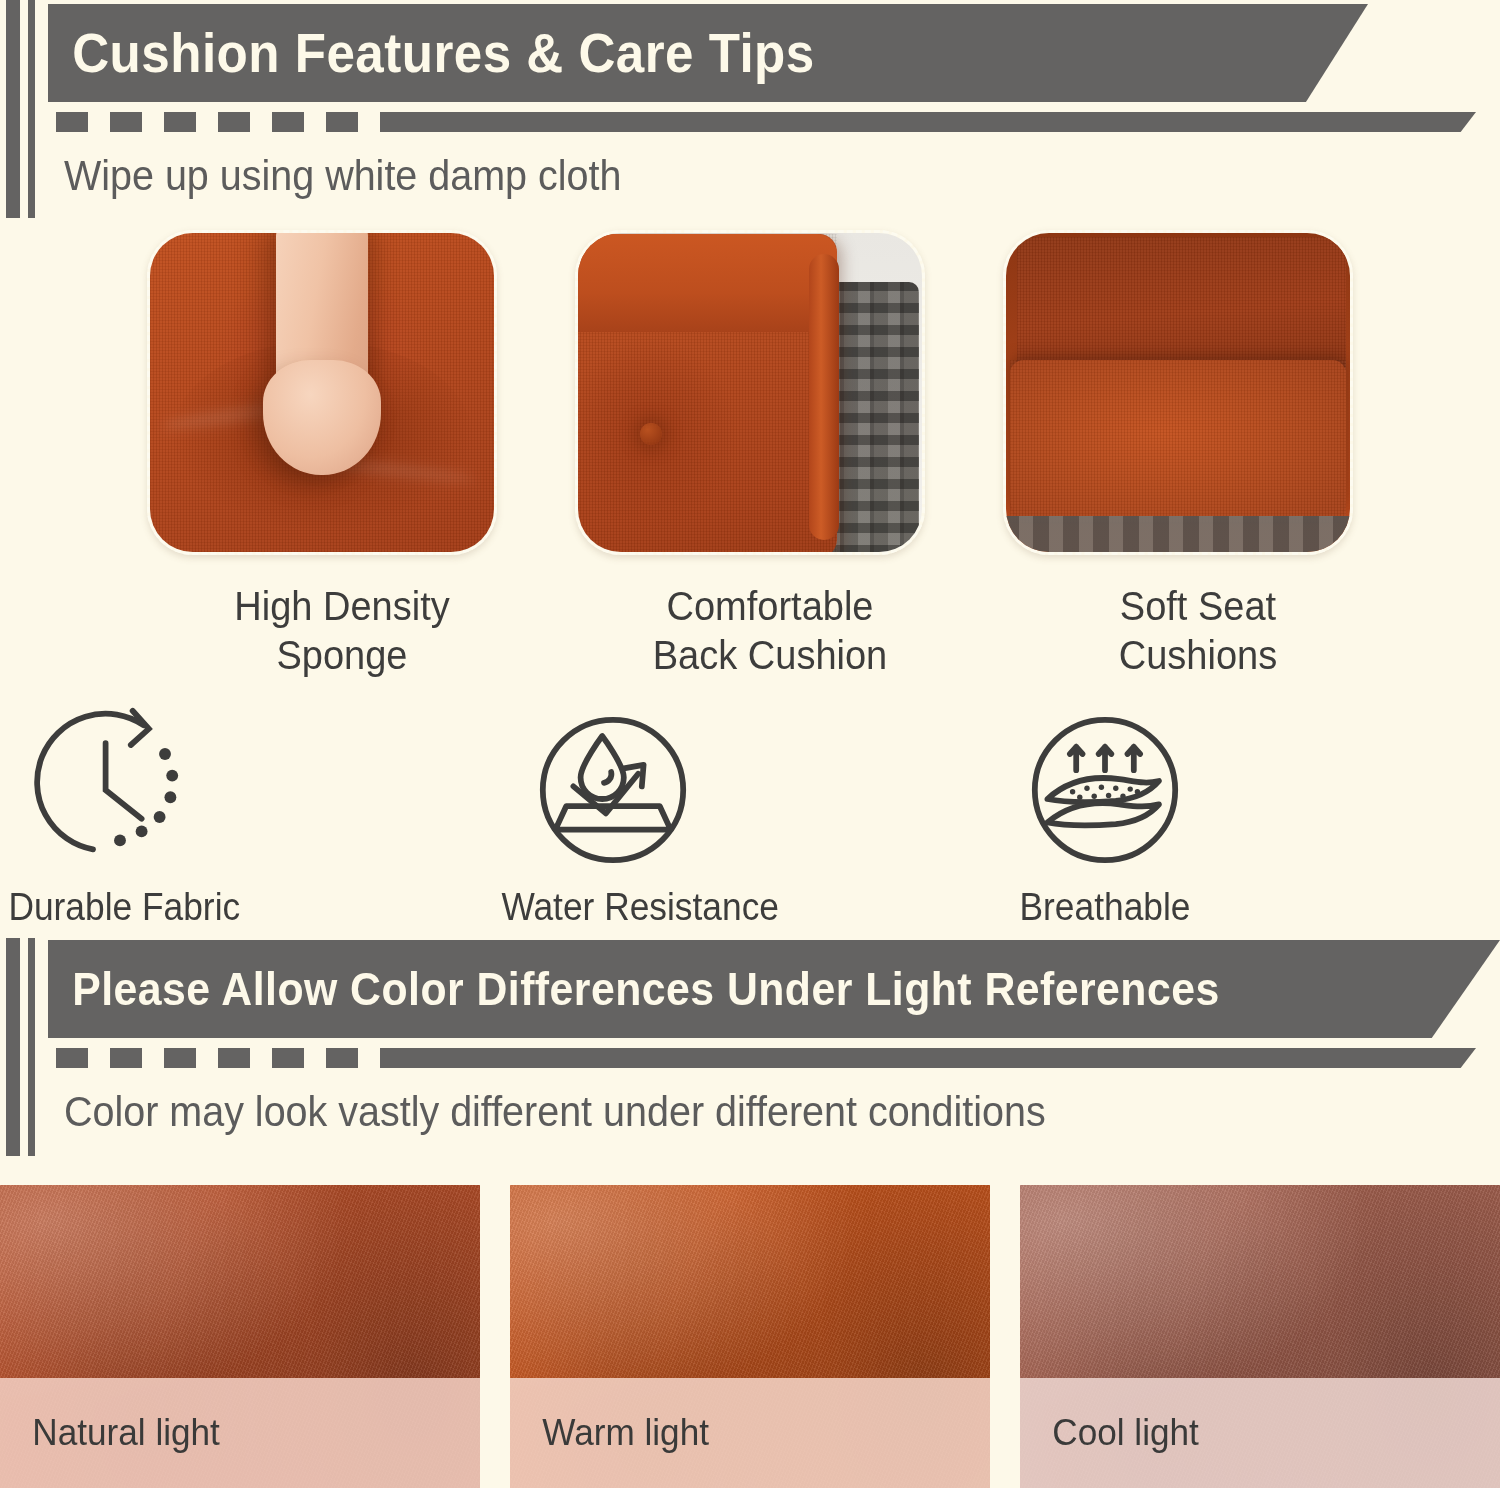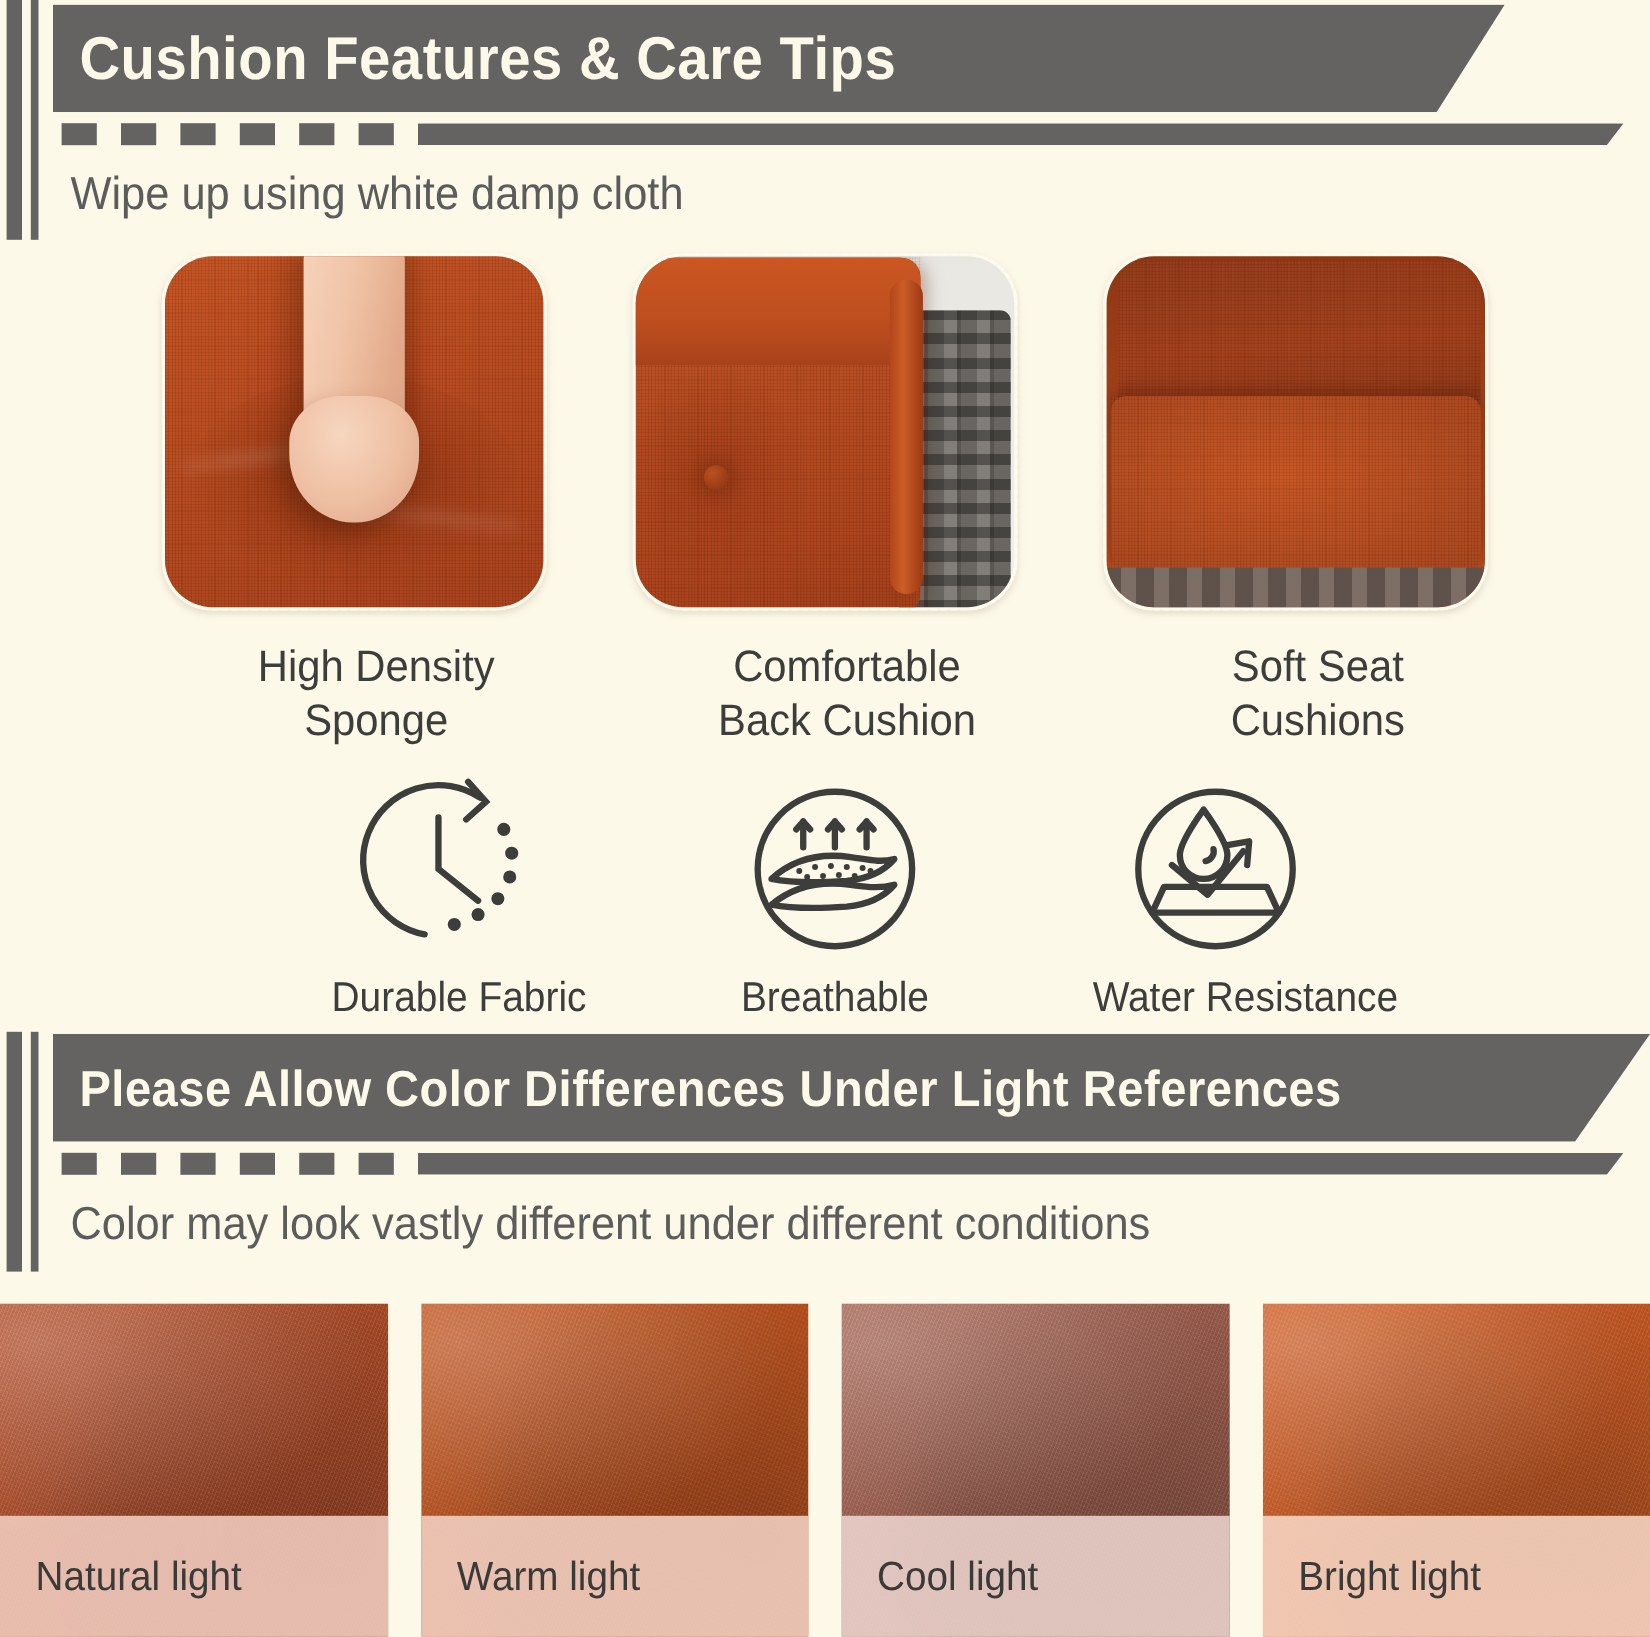--- a/index.html
+++ b/index.html
@@ -161,21 +161,21 @@
   }
   .caption{
     width:350px; text-align:center;
     color:#3d3d3c; font-size:40px; line-height:1.22;
     transform:scaleX(0.95);
   }
 
   
   .icons{
     position:absolute; left:0; top:700px; width:1225px;
-    display:flex; justify-content:flex-end; gap:106px;
+    display:flex; justify-content:space-between; gap:106px;
   }
   .icon-col{ width:240px; text-align:center; }
   .icon-svg{ width:180px; height:180px; display:block; margin:0 auto; }
   .icon-label{
     margin-top:6px; color:#3d3d3c; font-size:38px; white-space:nowrap;
     transform:scaleX(0.93);
   }
 
   
   .swatches{
@@ -303,20 +303,34 @@
       <g fill="#3d3d3c">
         <circle cx="75" cy="30" r="3.3"></circle>
         <circle cx="79" cy="42" r="3.3"></circle>
         <circle cx="78" cy="54" r="3.3"></circle>
         <circle cx="72" cy="65" r="3.3"></circle>
         <circle cx="62" cy="73" r="3.3"></circle>
         <circle cx="50" cy="78" r="3.3"></circle>
       </g>
     </svg>
     <div class="icon-label">Durable Fabric</div>
+  </div>
+
+  <div class="icon-col">
+    <svg class="icon-svg" viewBox="0 0 100 100">
+      <g fill="none" stroke="#3d3d3c" stroke-width="3.2" stroke-linecap="round" stroke-linejoin="round">
+        <circle cx="50" cy="50" r="39"></circle>
+        <path d="M44 20 C44 20 32 36 32 43 A12 12 0 0 0 56 43 C56 36 44 20 44 20 Z"></path>
+        <path d="M49 40 a5 5 0 0 1 -4 6"></path>
+        <polyline points="28,48 46,63 64,41"></polyline>
+        <polyline points="56,38 67,36 66,48"></polyline>
+        <path d="M24 59 H76 L82 72 H18 Z"></path>
+      </g>
+    </svg>
+    <div class="icon-label">Water Resistance</div>
   </div>
 
   <div class="icon-col">
     <svg class="icon-svg" viewBox="0 0 100 100">
       <g fill="none" stroke="#3d3d3c" stroke-width="3.2" stroke-linecap="round" stroke-linejoin="round">
         <circle cx="50" cy="50" r="39"></circle>
         <path d="M34 39 V26 M34 26 l-3.5 4 M34 26 l3.5 4"></path>
         <path d="M50 39 V26 M50 26 l-3.5 4 M50 26 l3.5 4"></path>
         <path d="M66 39 V26 M66 26 l-3.5 4 M66 26 l3.5 4"></path>
         <path d="M18 55 C30 44 44 42 58 44 C66 45 72 47 80 45 C74 52 66 55 56 56 C42 57 28 57 18 55 Z"></path>
@@ -331,34 +345,20 @@
           <circle cx="36" cy="54" r="1.5"></circle>
         <circle cx="44" cy="53.5" r="1.5"></circle>
           <circle cx="52" cy="53" r="1.5"></circle>
         <circle cx="60" cy="53.5" r="1.5"></circle>
           <circle cx="68" cy="51" r="1.5"></circle>
       </g>
     </svg>
     <div class="icon-label">Breathable</div>
   </div>
 
-  <div class="icon-col">
-    <svg class="icon-svg" viewBox="0 0 100 100">
-      <g fill="none" stroke="#3d3d3c" stroke-width="3.2" stroke-linecap="round" stroke-linejoin="round">
-        <circle cx="50" cy="50" r="39"></circle>
-        <path d="M44 20 C44 20 32 36 32 43 A12 12 0 0 0 56 43 C56 36 44 20 44 20 Z"></path>
-        <path d="M49 40 a5 5 0 0 1 -4 6"></path>
-        <polyline points="28,48 46,63 64,41"></polyline>
-        <polyline points="56,38 67,36 66,48"></polyline>
-        <path d="M24 59 H76 L82 72 H18 Z"></path>
-      </g>
-    </svg>
-    <div class="icon-label">Water Resistance</div>
-  </div>
-
 
 </div>
 
 <div class="banner" style="left:48px; top:940px; width:1452px; height:98px; clip-path:polygon(0 0, 100% 0, 95.3% 100%, 0 100%);">
   <span class="banner-title small">Please Allow Color Differences Under Light References</span>
 </div>
 
 <div class="dash-row" style="left:56px; top:1048px; width:1420px;">
   <span class="dash"></span>
   <span class="dash"></span>
@@ -390,22 +390,15 @@
   </div>
 
   <div class="swatch">
     <div class="sw-fabric" style="background:#a96452;"></div>
     <div class="sw-sheen"></div>
     <div class="sw-weave"></div>
     <div class="sw-band" style="background:rgba(236,212,206,0.88);"></div>
     <div class="sw-label">Cool light</div>
   </div>
 
-  <div class="swatch">
-    <div class="sw-fabric" style="background:#d85f24;"></div>
-    <div class="sw-sheen"></div>
-    <div class="sw-weave"></div>
-    <div class="sw-band" style="background:rgba(247,214,196,0.88);"></div>
-    <div class="sw-label">Bright light</div>
-  </div>
 
 
 </div>
 
 </body></html>

